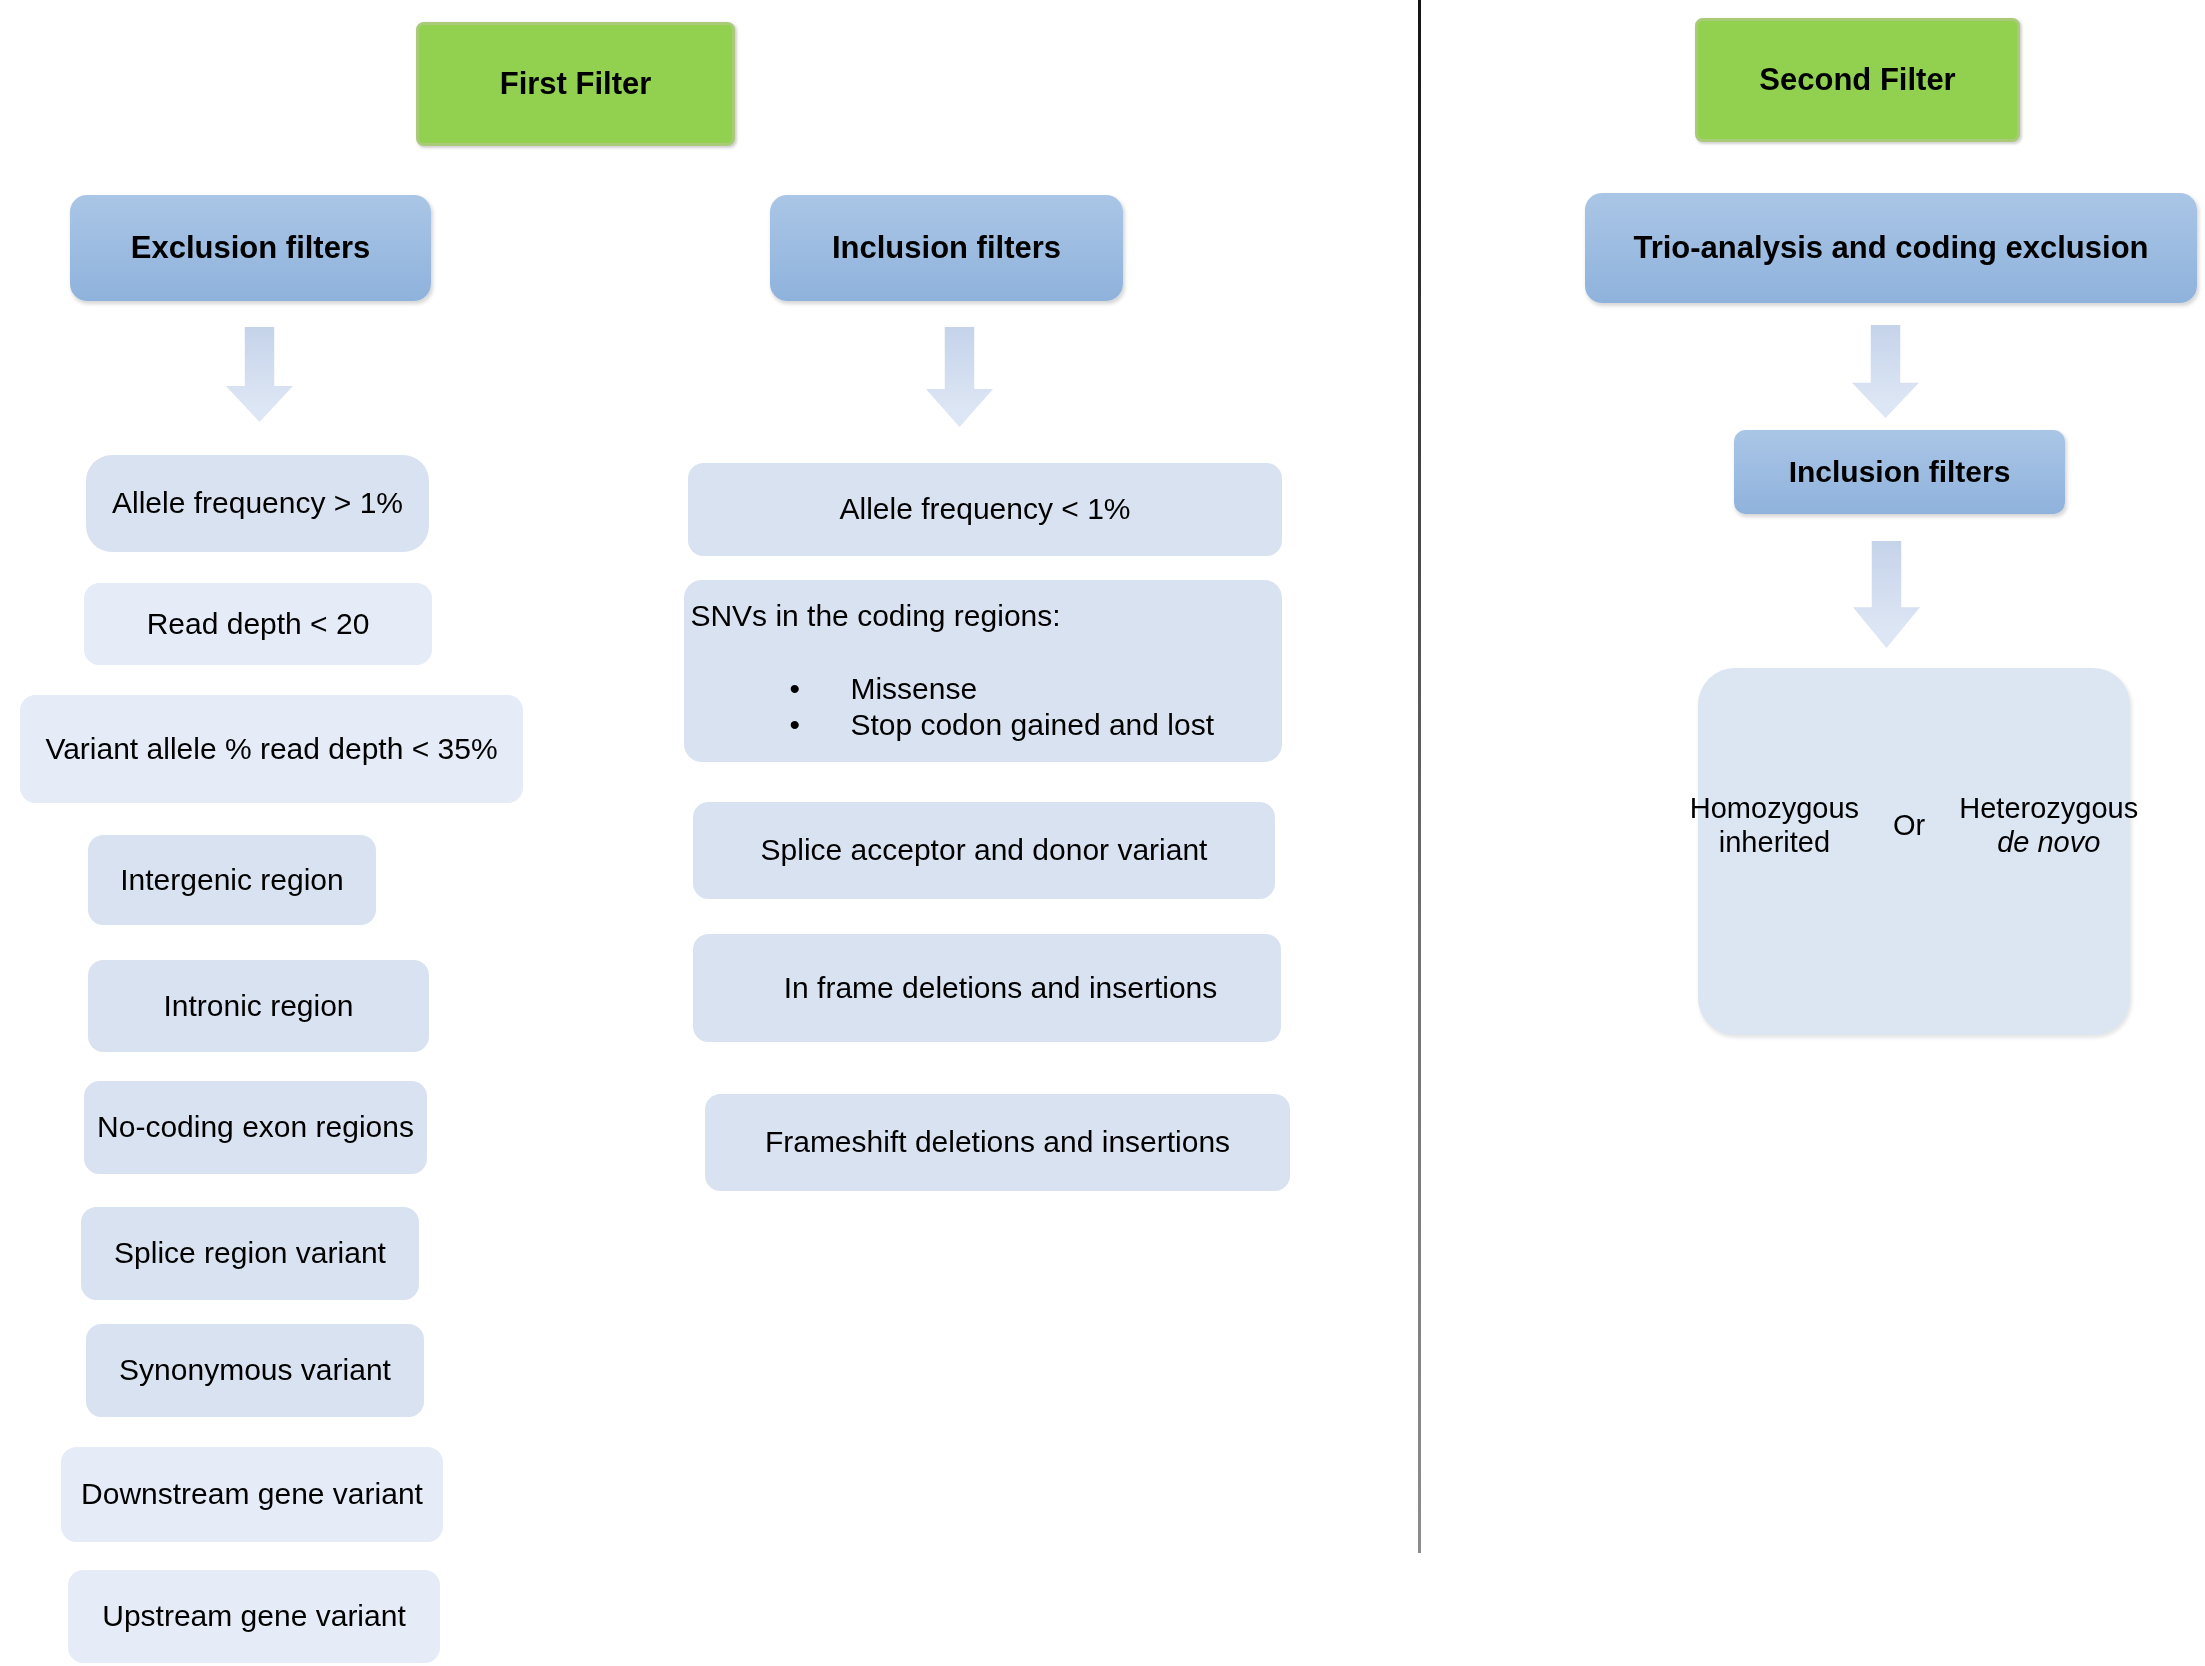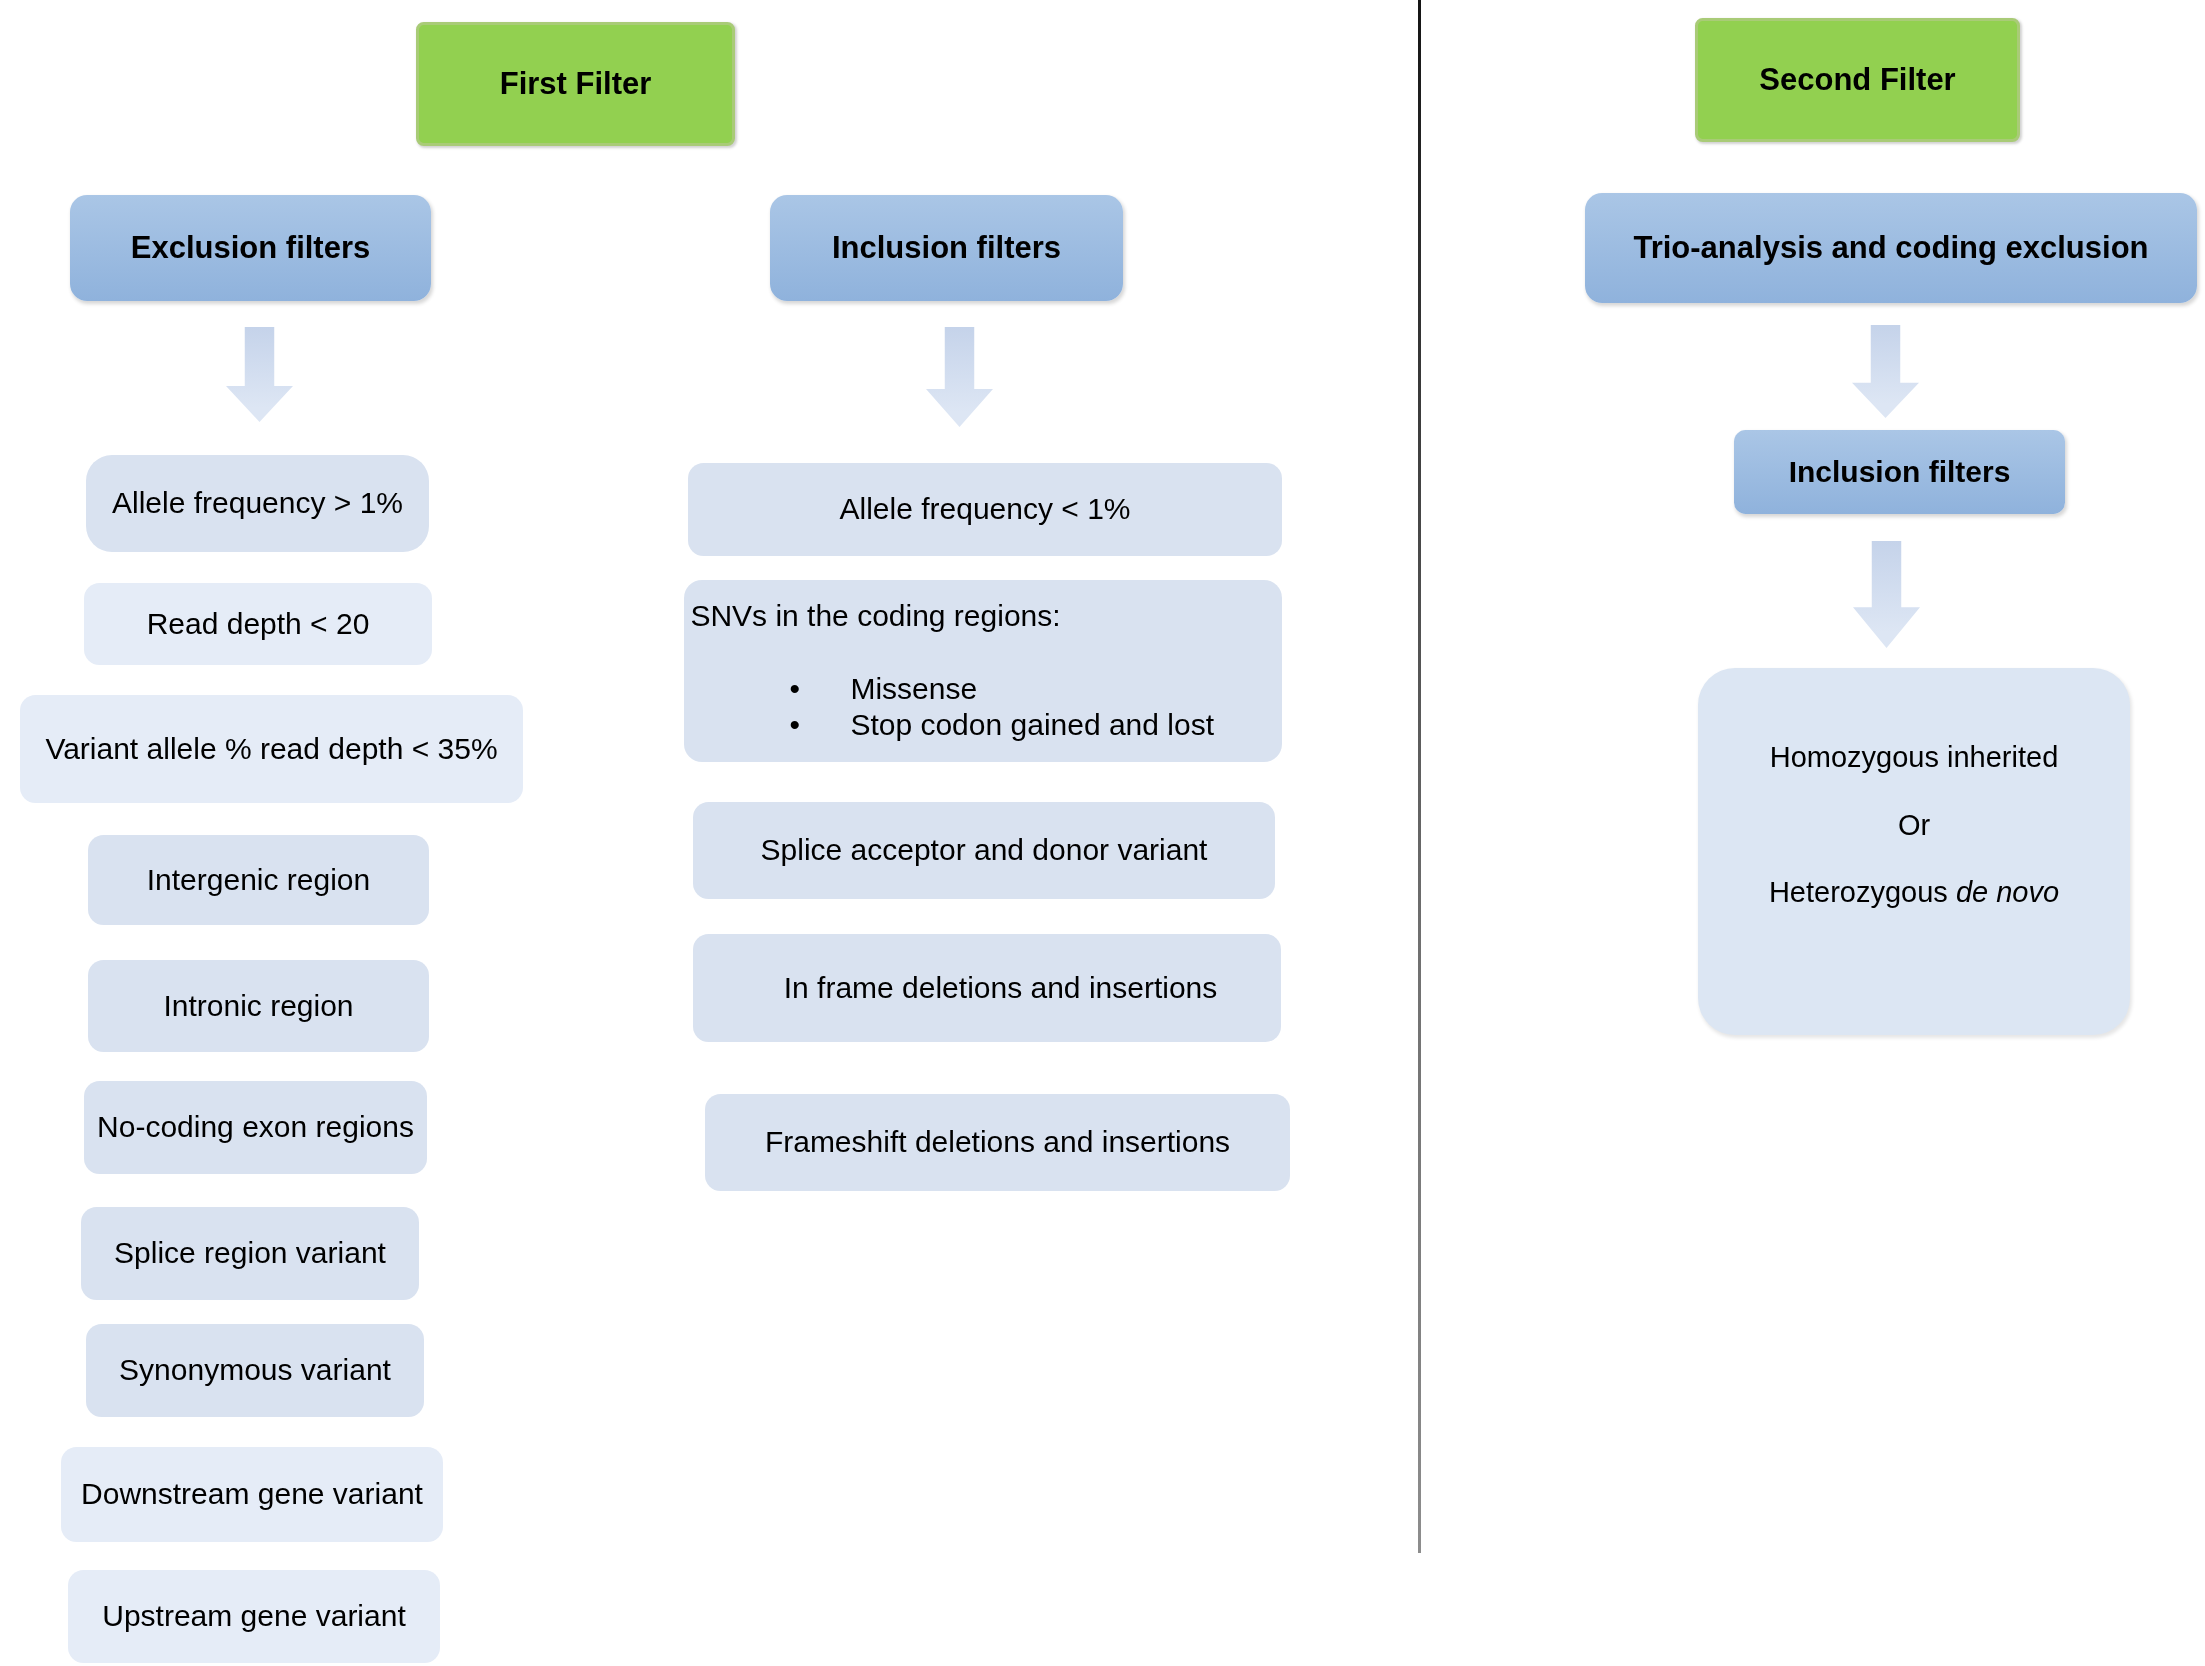--- a/index.html
+++ b/index.html
@@ -60,21 +60,21 @@
   }
   .snv-bullet::before {
     content:"\2022";
     width:61px;
     flex:0 0 61px;
   }
   .result-box {
     background:var(--big-box-blue,#dce6f3);
     border-radius:37px;
     font-size:29px;
-    flex-direction:column;
+    flex-direction:row;
     gap:34px;
     padding-bottom:52px;
     box-shadow:1.9px 2.6px 3.9px rgba(0,0,0,0.10);
   }
   .italic { font-style:italic; }
   .down-arrow {
     position:absolute;
     background:linear-gradient(180deg, var(--arrow-top,#c5d3ea) 0%, var(--arrow-bottom,#dde6f4) 85%);
     clip-path:polygon(28% 0, 72% 0, 72% 62%, 100% 62%, 50% 100%, 0 62%, 28% 62%);
   }
@@ -90,21 +90,21 @@
 
   <div class="box green-box" style="left:416px; top:22px; width:319px; height:124px;">First Filter</div>
 
   <div class="box header-box" style="left:70px; top:195px; width:361px; height:106px;">Exclusion filters</div>
 
   <div class="down-arrow" style="left:226px; top:327px; width:67px; height:95px;"></div>
 
   <div class="box item-box" style="left:86px; top:455px; width:343px; height:97px;border-radius:26px;">Allele frequency &gt; 1%</div>
   <div class="box item-box light" style="left:84px; top:583px; width:348px; height:82px;">Read depth &lt; 20</div>
   <div class="box item-box light" style="left:20px; top:695px; width:503px; height:108px;">Variant allele % read depth &lt; 35%</div>
-  <div class="box item-box" style="left:88px; top:835px; width:341px; height:90px;">Intergenic region</div>
+  <div class="box item-box" style="left:88px; top:835px; width:288px; height:90px;">Intergenic region</div>
   <div class="box item-box" style="left:88px; top:960px; width:341px; height:92px;">Intronic region</div>
   <div class="box item-box" style="left:84px; top:1081px; width:343px; height:93px;">No-coding exon regions</div>
   <div class="box item-box" style="left:81px; top:1207px; width:338px; height:93px;">Splice region variant</div>
   <div class="box item-box" style="left:86px; top:1324px; width:338px; height:93px;">Synonymous variant</div>
   <div class="box item-box light" style="left:61px; top:1447px; width:382px; height:95px;">Downstream gene variant</div>
   <div class="box item-box light" style="left:68px; top:1570px; width:372px; height:93px;">Upstream gene variant</div>
 
   <div class="box header-box" style="left:770px; top:195px; width:353px; height:106px;">Inclusion filters</div>
 
   <div class="down-arrow" style="left:926px; top:327px; width:67px; height:100px;"></div>

